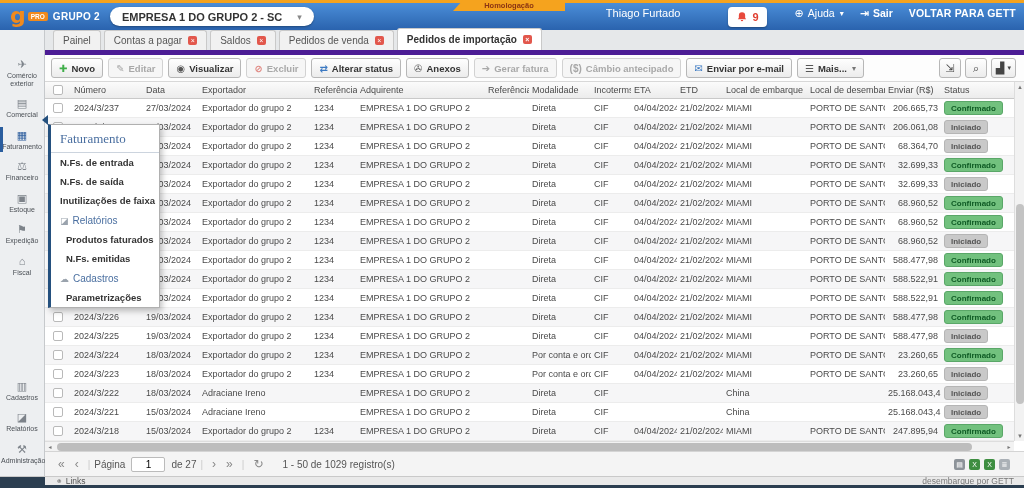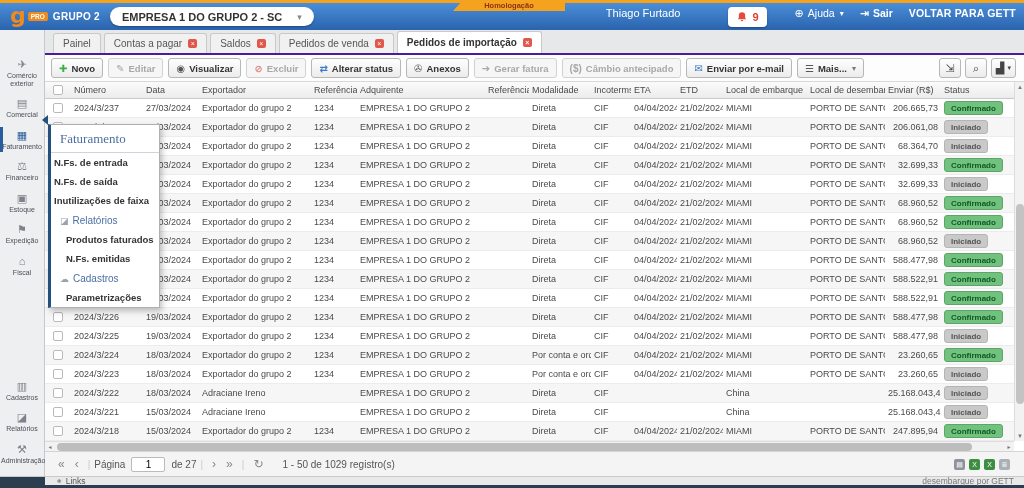--- a/index.html
+++ b/index.html
@@ -37,21 +37,21 @@
   .sitem .sicon{display:block;font-size:11px;color:#7d838a;line-height:13px;}
   .sitem .slabel{display:block;font-size:7px;color:#4a4f55;line-height:7.5px;padding:1px 1px 0;}
   .sitem.active .sicon{color:#2f5f9e;}
   .sitem.active::before{content:"";position:absolute;left:0;top:0;bottom:0;width:3px;background:#2a5d9e;}
   .sspacer{flex:1;}
 
   
   .main{position:absolute;left:45px;top:30px;width:979px;height:446px;background:#fff;}
 
   .tabsbar{position:absolute;left:0;top:0;width:100%;height:25px;background:#e6e8ea;
-    border-bottom:2px solid #4c1d95;display:flex;align-items:flex-end;padding-left:8px;}
+    border-bottom:5px solid #4c1d95;display:flex;align-items:flex-end;padding-left:8px;}
   .tab{height:20px;display:flex;align-items:center;background:#f1f1f1;border:1px solid #c9c9c9;border-bottom:none;
     border-radius:3px 3px 0 0;padding:0 9px;margin-right:3px;font-size:10px;color:#555;cursor:pointer;}
   .tab.active{background:#fff;font-weight:bold;color:#333;height:22px;}
   .tab .x{width:9px;height:9px;background:#e2574c;border-radius:2px;color:#fff;font-size:7px;line-height:9px;
     text-align:center;margin-left:6px;cursor:pointer;}
 
   .toolbar{position:absolute;left:0;top:25px;width:100%;height:27px;background:#fdfdfd;
     border-bottom:1px solid #d8d8d8;display:flex;align-items:center;padding-left:6px;}
   .tbtn{height:20px;display:flex;align-items:center;background:linear-gradient(#fefefe,#ececec);
     border:1px solid #b7b7b7;border-radius:3px;padding:0 7px;margin-right:5px;font-size:9.5px;font-weight:bold;
@@ -105,21 +105,21 @@
   .links .g{margin-right:3px;font-size:8px;color:#777;}
   .dev{position:absolute;right:10px;top:0;color:#777;line-height:9px;}
 
   
   .menu{position:absolute;left:48px;top:124px;width:112px;background:#fff;border:1px solid #b0b0b0;
     border-left:3px solid #24507e;box-shadow:2px 3px 6px rgba(0,0,0,.25);z-index:50;}
   .menu::before{content:"";position:absolute;left:-9px;top:-10px;border-right:6px solid #24507e;
     border-top:5px solid transparent;border-bottom:5px solid transparent;}
   .menu-title{font-family:"Liberation Serif","DejaVu Serif",serif;font-size:13px;color:#4a6fa0;
     padding:6px 9px 5px;border-bottom:1px solid #ccd4de;}
-  .mitem{font-size:9.5px;font-weight:bold;color:#333;padding:3px 3px;cursor:pointer;line-height:13px;white-space:nowrap;}
+  .mitem{font-size:9.5px;font-weight:bold;color:#333;padding:3px 9px;cursor:pointer;line-height:13px;white-space:nowrap;}
   .msec{font-size:10px;color:#4a6fa0;padding:4px 9px 2px;line-height:13px;}
   .msec .g{color:#9aa3ad;margin-right:4px;font-size:9px;}
   .mitem.sub{padding-left:15px;}
 </style>
 </head>
 <body>
 
 <div class="topbar">
   <span class="logo">g</span>
   <span class="pro">PRO</span>

